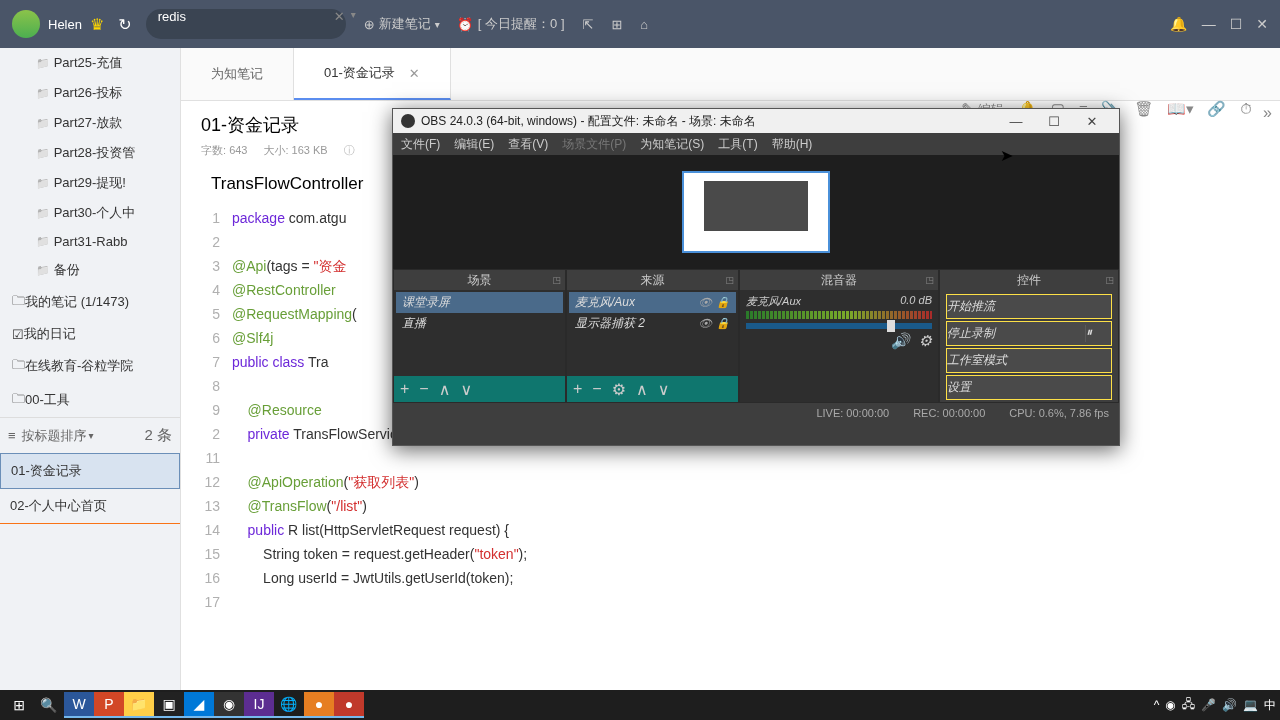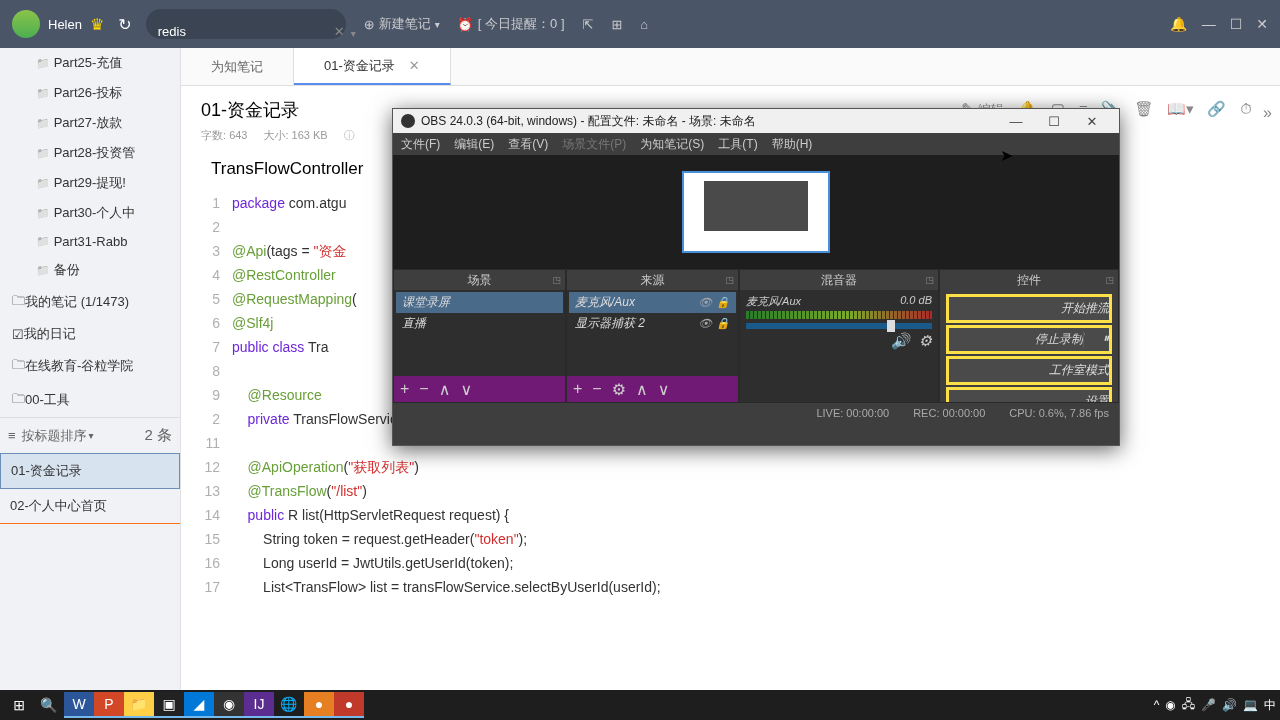--- a/index.html
+++ b/index.html
@@ -2,41 +2,41 @@
 <html><head>
 <meta charset="utf-8">
 <style>
 *{margin:0;padding:0;box-sizing:border-box;font-family:"Microsoft YaHei",Arial,sans-serif;}
 body{width:1280px;height:720px;background:#3a5a78;overflow:hidden;position:relative;}
 .topbar{height:48px;background:#4a5568;display:flex;align-items:center;padding:0 12px;color:#fff;}
 .avatar{width:28px;height:28px;border-radius:50%;background:linear-gradient(#8bc34a,#4caf50);margin-right:8px;}
 .username{font-size:13px;margin-right:8px;}
 .crown{color:#ffd700;margin-right:14px;font-size:16px;}
 .refresh-icon{margin-right:14px;cursor:pointer;font-size:16px;}
-.search-box{background:#3a4452;border-radius:16px;height:30px;width:200px;display:flex;align-items:flex-end;padding:0 12px;color:#ccc;font-size:13px;position:relative;}
+.search-box{background:#3a4452;border-radius:16px;height:30px;width:200px;display:flex;align-items:flex-start;padding:0 12px;color:#ccc;font-size:13px;position:relative;}
 .search-box input{background:none;border:none;outline:none;color:#fff;flex:1;font-size:13px;}
 .search-x{margin-left:auto;cursor:pointer;color:#888;}
 .search-caret{margin-left:6px;color:#888;font-size:10px;}
 .top-btn{display:flex;align-items:center;margin-left:18px;color:#ccc;font-size:13px;cursor:pointer;}
 .top-btn .ic{margin-right:4px;}
 .win-btns{margin-left:auto;display:flex;gap:14px;color:#ccc;}
 .win-btns span{cursor:pointer;font-size:14px;}
 .main{display:flex;height:calc(100% - 48px - 30px);background:#fff;}
 .sidebar{width:181px;background:#f0f2f5;overflow:hidden;font-size:13px;color:#333;border-right:1px solid #e0e0e0;}
 .side-item{padding:6px 8px 6px 24px;cursor:pointer;display:flex;align-items:center;white-space:nowrap;}
 .side-item.folder::before{content:"📁";margin-right:4px;font-size:11px;filter:grayscale(1);}
 .side-sub{padding-left:36px;}
 .sort-row{padding:8px;display:flex;align-items:center;color:#666;border-top:1px solid #ddd;}
 .sort-row .lines{margin-right:6px;}
 .sort-caret{font-size:10px;margin-left:2px;}
 .sort-count{margin-left:auto;font-size:15px;}
 .list-item{padding:8px 10px;border-bottom:1px solid #f97316;cursor:pointer;}
 .list-item.active{background:#d8e3f0;border:1px solid #6b8fb8;}
 .content{flex:1;display:flex;flex-direction:column;background:#fff;overflow:hidden;}
-.tabs{display:flex;height:38px;border-bottom:1px solid #e0e0e0;background:#fafafa;}
+.tabs{display:flex;height:53px;border-bottom:1px solid #e0e0e0;background:#fafafa;}
 .tab{padding:0 30px;display:flex;align-items:center;font-size:13px;color:#666;border-right:1px solid #e0e0e0;cursor:pointer;position:relative;}
 .tab.active{background:#fff;color:#333;border-bottom:2px solid #5b8def;}
 .tab .x{margin-left:14px;color:#999;}
 .doc-header{padding:12px 20px 4px;}
 .doc-title{font-size:18px;font-weight:500;}
 .doc-meta{font-size:11px;color:#999;margin-top:6px;display:flex;gap:16px;}
 .info-icon{color:#bbb;}
 .heading{font-size:17px;font-weight:500;padding:12px 30px;}
 .code-block{font-family:Consolas,monospace;font-size:14px;line-height:24px;padding:0 0 0 16px;}
 .code-line{display:flex;}
@@ -57,39 +57,39 @@
 .obs-title .icon{width:14px;height:14px;background:#333;border-radius:50%;margin-right:6px;}
 .obs-winbtn{margin-left:auto;display:flex;gap:0;}
 .obs-winbtn span{width:38px;text-align:center;cursor:pointer;color:#444;font-size:13px;}
 .obs-menu{height:22px;background:#3e3e3e;display:flex;align-items:center;padding:0 8px;gap:14px;color:#ccc;}
 .obs-menu span{cursor:pointer;}
 .obs-menu .dim{color:#777;}
 .obs-preview{height:114px;background:#1e1e1e;display:flex;align-items:center;justify-content:center;margin:0;}
 .obs-preview .thumb{width:148px;height:82px;background:#fff;border:2px solid #4a90d9;position:relative;}
 .obs-preview .thumb::after{content:"";position:absolute;left:20px;top:8px;right:20px;bottom:20px;background:#4a4a4a;}
 .obs-panels{display:flex;height:134px;}
-.panel{flex:1;border:1px solid #2a2a2a;display:flex;flex-direction:column;background:#701a75;}
+.panel{flex:1;border:1px solid #2a2a2a;display:flex;flex-direction:column;background:#0f766e;}
 .panel.controls{flex:0 0 180px;}
 .panel.mixer{flex:0 0 200px;}
 .panel-head{height:20px;background:#3e3e3e;display:flex;align-items:center;justify-content:center;font-size:12px;color:#ccc;position:relative;}
 .panel-head .pop{position:absolute;right:4px;color:#888;font-size:9px;}
 .panel-body{flex:1;background:#2e2e2e;padding:2px;overflow:hidden;font-style:italic;}
 .panel-item{padding:2px 6px;cursor:pointer;display:flex;align-items:center;font-size:12px;}
 .panel-item.sel{background:#4a6a8a;}
 .panel-item .icons{margin-left:auto;display:flex;gap:4px;color:#aaa;font-size:11px;}
 .panel-foot{height:26px;display:flex;align-items:center;padding:0 6px;gap:10px;color:#ccc;font-size:16px;}
 .panel-foot span{cursor:pointer;}
 .mixer-item{padding:2px 4px;}
 .mixer-label{display:flex;justify-content:space-between;font-size:11px;color:#ccc;}
 .mixer-bar{height:8px;background:linear-gradient(to right,#2a7a2a 0%,#7aaa2a 55%,#aa2a2a 100%);margin:2px 0;position:relative;}
 .mixer-bar::after{content:"";position:absolute;inset:0;background:repeating-linear-gradient(90deg,transparent 0 3px,#2e2e2e 3px 4px);}
 .mixer-slider{height:6px;background:#1a5a8a;margin-top:4px;position:relative;}
 .mixer-slider .knob{position:absolute;right:20%;top:-3px;width:8px;height:12px;background:#ddd;}
 .mixer-icons{display:flex;justify-content:flex-end;gap:8px;color:#ccc;font-size:15px;margin-top:3px;}
-.ctrl-btn{background:#4a4a4a;margin:2px 4px;padding:3px 0;text-align:right;cursor:pointer;font-size:12px;border:3px solid #fde047;}
+.ctrl-btn{background:#4a4a4a;margin:2px 4px;padding:3px 0;text-align:left;cursor:pointer;font-size:12px;border:1px solid #fde047;}
 .ctrl-btn.row{display:flex;}
 .ctrl-btn.row .main-b{flex:1;}
 .ctrl-btn.row .pause{width:26px;border-left:1px solid #5a5a5a;}
 .obs-status{height:20px;background:#3e3e3e;display:flex;align-items:center;justify-content:flex-end;padding:0 10px;gap:24px;font-size:11px;color:#aaa;font-family:Consolas,monospace;}
 .doc-toolbar{position:absolute;right:28px;top:100px;display:flex;gap:14px;color:#888;font-size:15px;}
 .doc-toolbar span{cursor:pointer;}
 .more-dots{position:absolute;right:8px;top:104px;color:#888;cursor:pointer;}
 .cursor{position:absolute;left:1000px;top:146px;font-size:16px;color:#000;pointer-events:none;}
 </style>
 </head>
@@ -230,21 +230,20 @@
         <div class="code-line">
           <div class="lineno">15</div>
           <div class="code-text">        String token = request.getHeader(<span class="str">"token"</span>);</div>
         </div>
         <div class="code-line">
           <div class="lineno">16</div>
           <div class="code-text">        Long userId = JwtUtils.getUserId(token);</div>
         </div>
         <div class="code-line">
           <div class="lineno">17</div>
-          <div class="code-text">        List&lt;TransFlow&gt; list = transFlowService.selectByUserId(userId);</div>
         </div>
       </div>
   </div>
 </div>
 
 <div class="doc-toolbar">
   <span>✎ <span style="font-size:13px;">编辑</span></span>
   <span>🔔</span>
   <span>▢</span>
   <span>≡</span>

